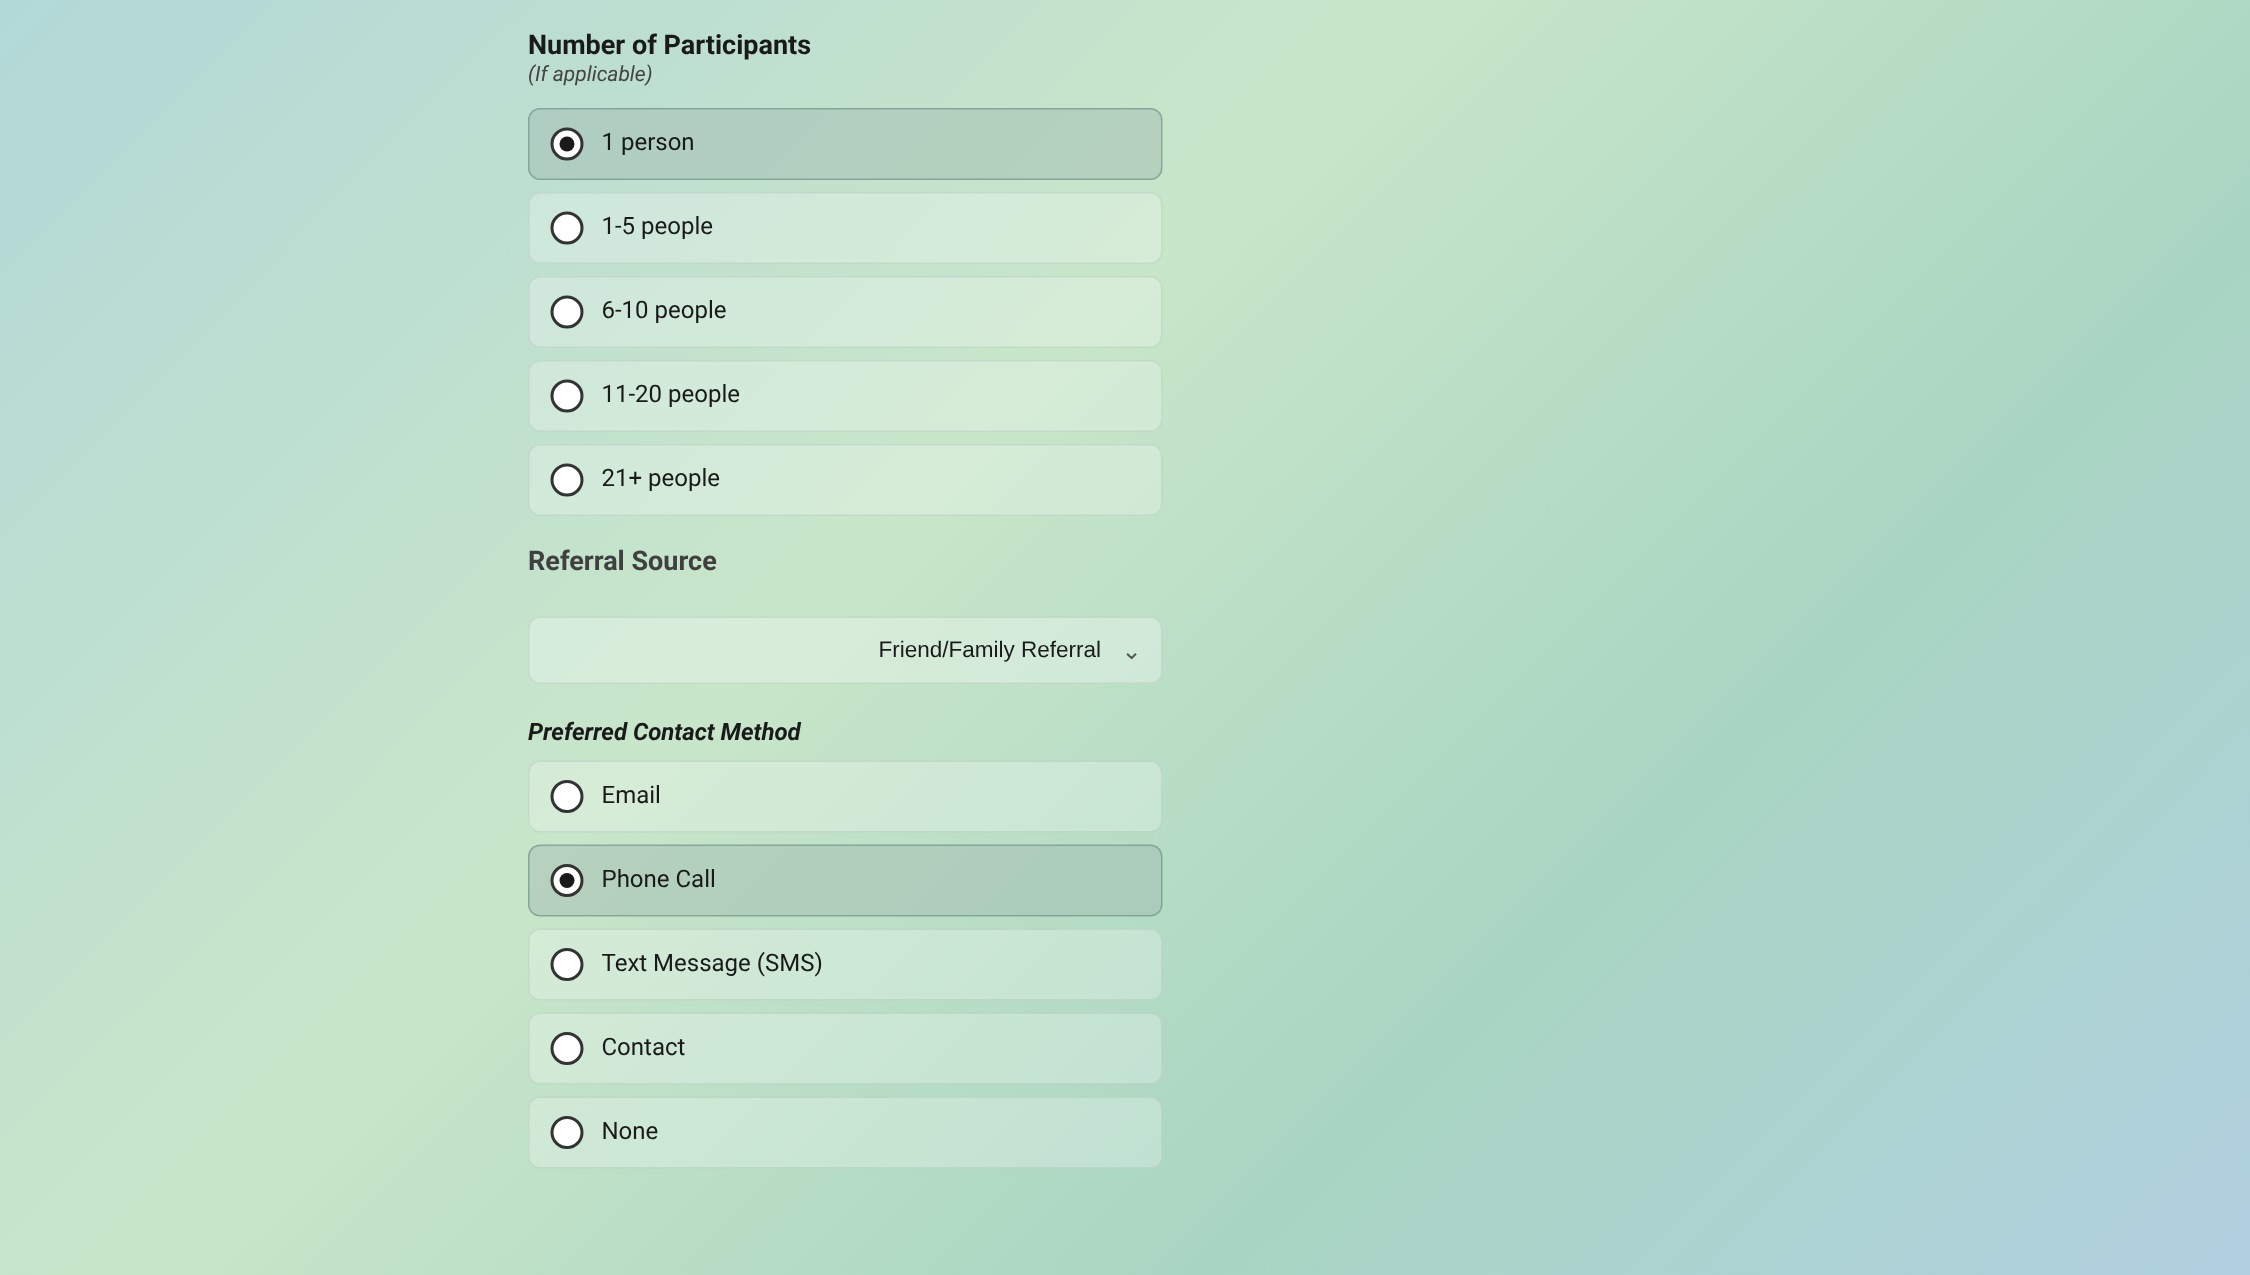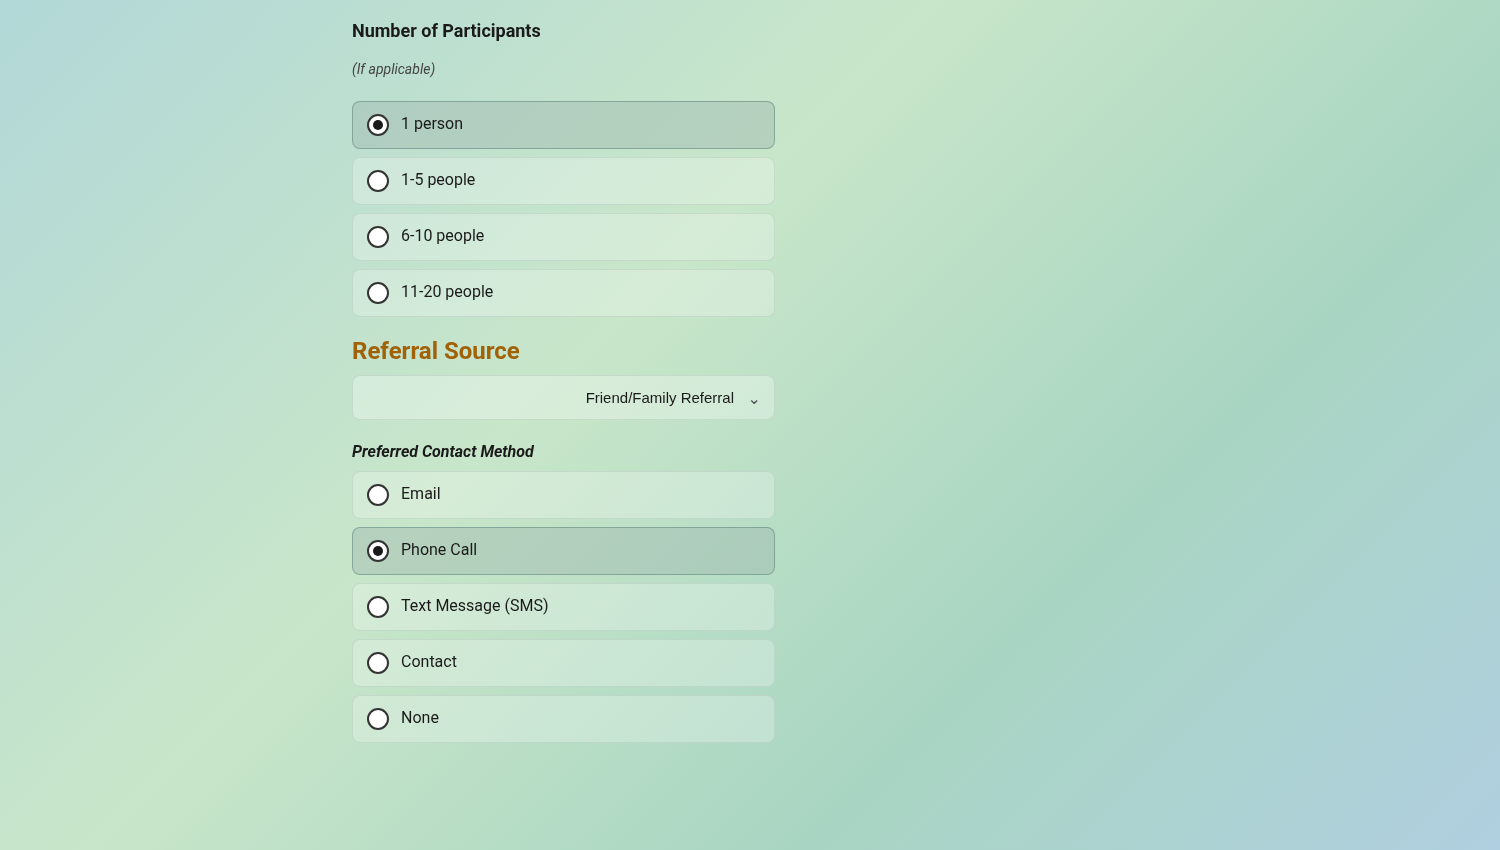--- a/index.html
+++ b/index.html
@@ -21,28 +21,28 @@
       left: 352px;
       top: 0;
       width: 423px;
       padding-top: 20px;
     }
 
     .section-title {
       font-size: 18px;
       font-weight: 700;
       color: #1a1a1a;
-      margin-bottom: 20px;
+      margin-bottom: 1px;
     }
 
     .section-subtitle {
       font-size: 14px;
       font-style: italic;
       color: #444;
-      margin-bottom: 24px;
+      margin-bottom: 14px;
     }
 
     .radio-option {
       display: flex;
       align-items: flex-start;
       background: rgba(255,255,255,0.25);
       border: 1px solid rgba(180,200,190,0.5);
       border-radius: 8px;
       padding: 12px 14px;
       margin-bottom: 8px;
@@ -78,24 +78,24 @@
     .radio-label {
       font-size: 16px;
       color: #1a1a1a;
     }
 
     .section-gap {
       margin-top: 20px;
     }
 
     .referral-label {
-      font-size: 24px;
+      font-size: 18px;
       font-weight: 700;
-      color: #a16207;
-      margin-bottom: 10px;
+      color: #404040;
+      margin-bottom: 26px;
     }
 
     .select-wrapper {
       position: relative;
       width: 100%;
     }
 
     .select-wrapper select {
       width: 100%;
       padding: 13px 40px 13px 14px;
@@ -154,20 +154,24 @@
     <div class="radio-option">
       <div class="radio-circle"></div>
       <span class="radio-label">6-10 people</span>
     </div>
 
     <div class="radio-option">
       <div class="radio-circle"></div>
       <span class="radio-label">11-20 people</span>
     </div>
 
+    <div class="radio-option">
+      <div class="radio-circle"></div>
+      <span class="radio-label">21+ people</span>
+    </div>
   </div>
 
   <div class="section-gap">
     <div class="referral-label">Referral Source</div>
     <div class="select-wrapper">
       <select>
         <option>Friend/Family Referral</option>
         <option>Google Search</option>
         <option>Social Media</option>
         <option>Advertisement</option>

